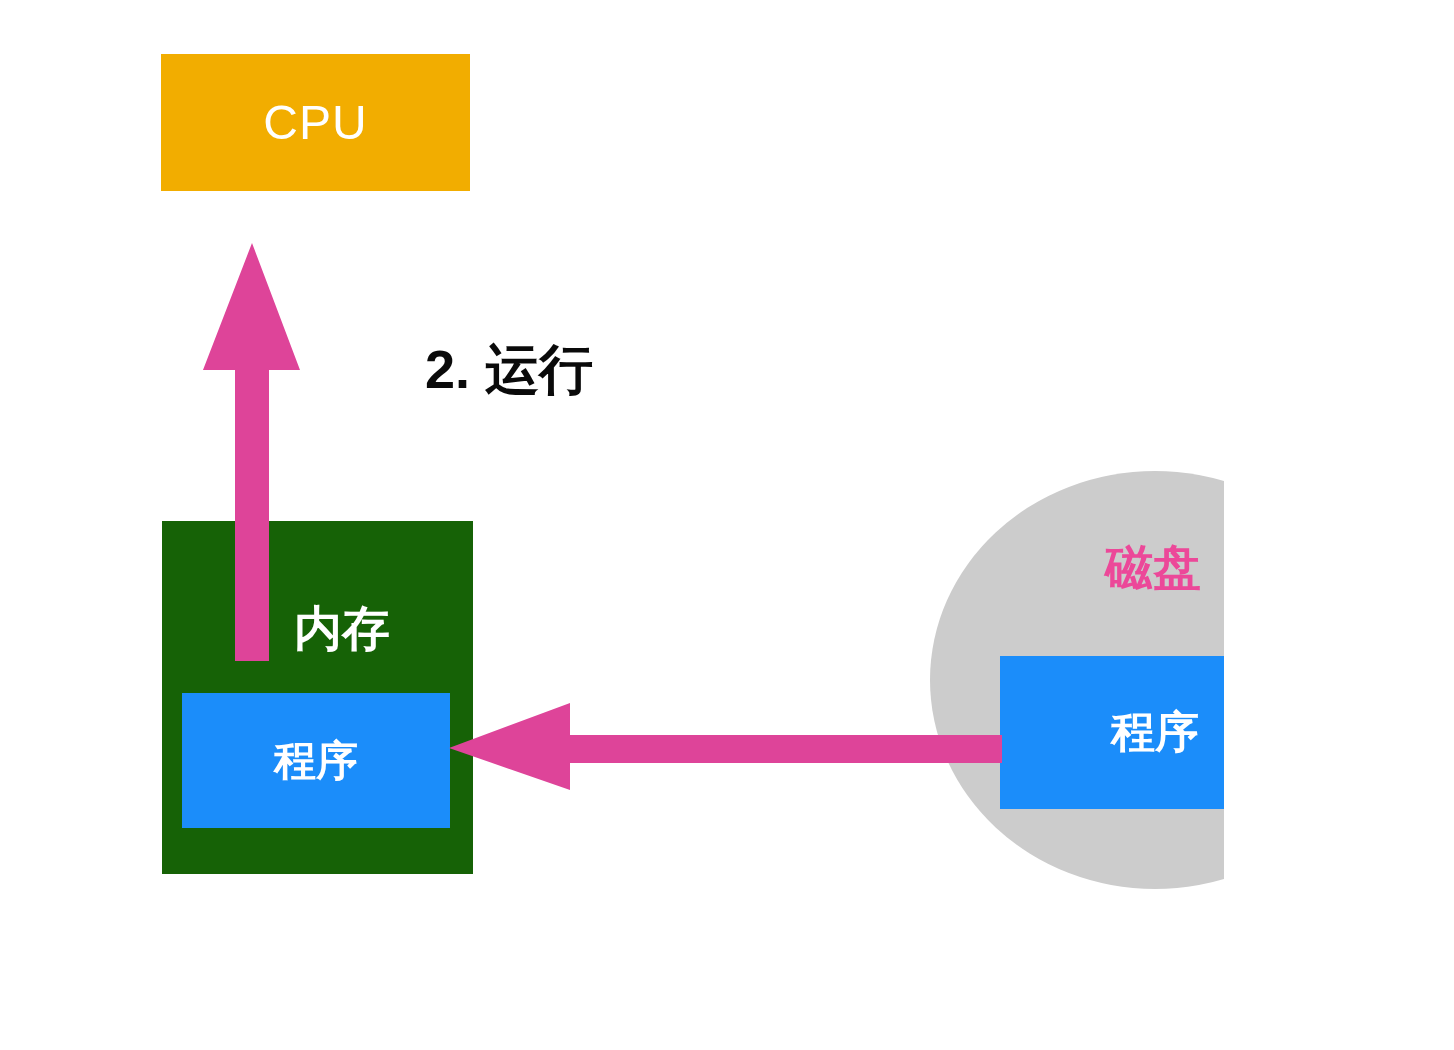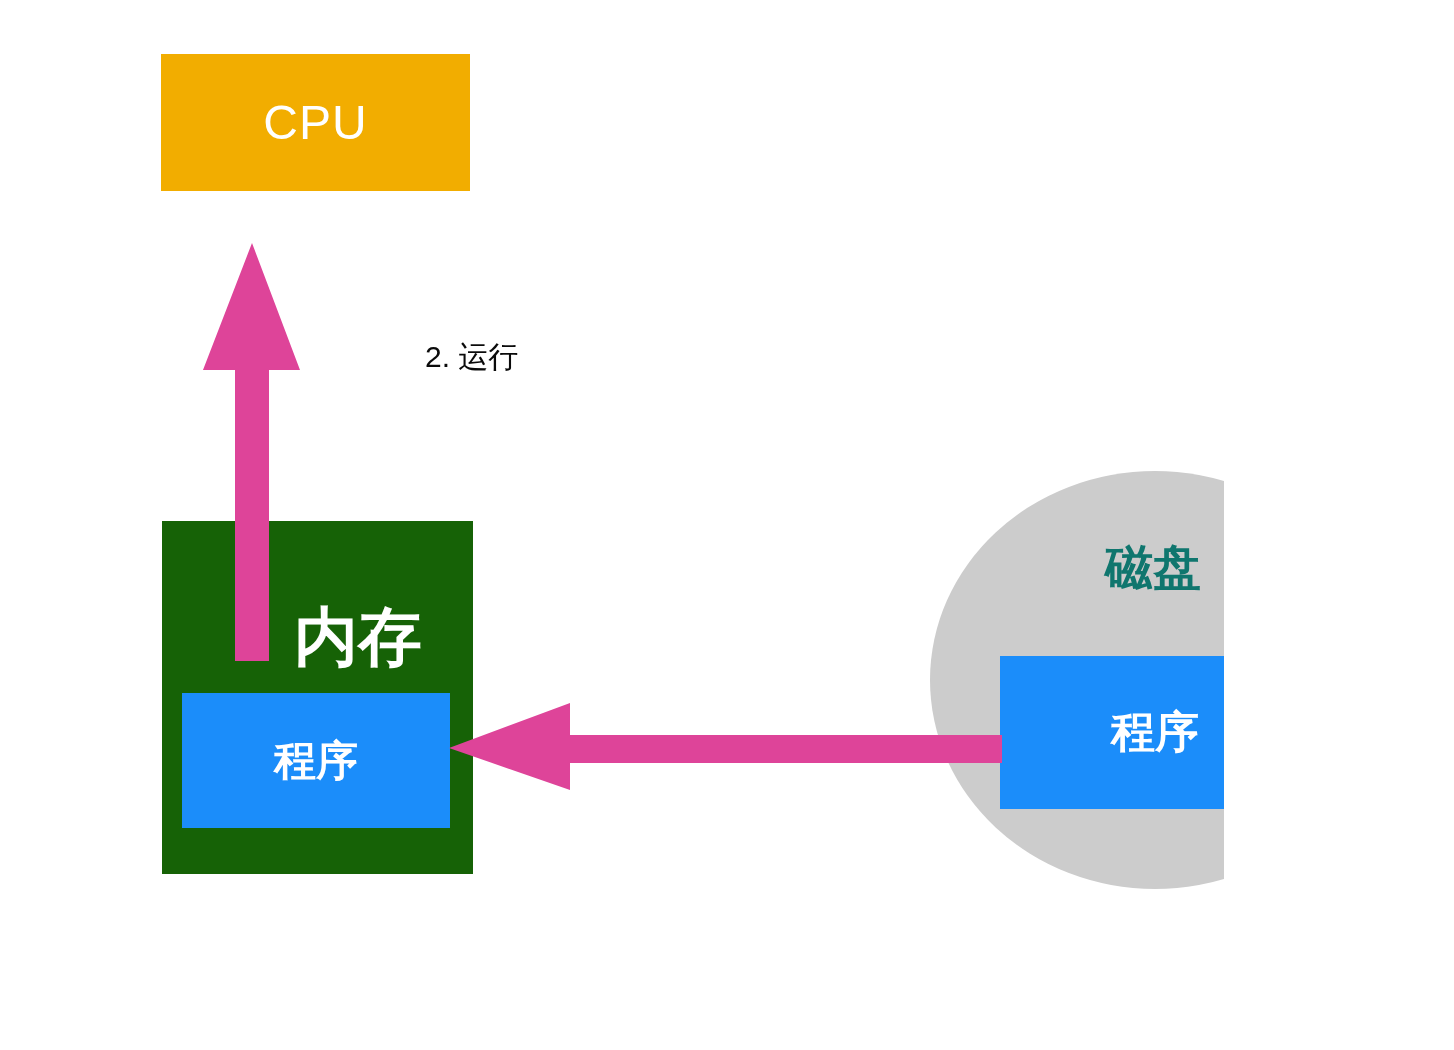--- a/index.html
+++ b/index.html
@@ -37,21 +37,21 @@
 
   
   #memory-box {
     left: 162px; top: 521px;
     width: 311px; height: 353px;
     background: #166206;
   }
   #memory-label {
     left: 294px; top: 604px;
     color: #ffffff;
-    font-size: 64px;
+    font-size: 48px;
     font-weight: bold;
     line-height: 1.05;
     white-space: nowrap;
   }
   #memory-program-box {
     left: 182px; top: 693px;
     width: 268px; height: 135px;
     background: #1B8DFA;
     font-size: 42px;
     font-weight: bold;
@@ -59,39 +59,39 @@
 
   
   #disk-ellipse {
     left: 930px; top: 471px;
     width: 450px; height: 418px;
     background: #CCCCCC;
     border-radius: 50%;
   }
   #disk-label {
     left: 1105px; top: 543px;
-    color: #0f766e;
+    color: #ec4899;
     font-size: 48px;
     font-weight: bold;
     line-height: 1.05;
     white-space: nowrap;
   }
   #disk-program-box {
     left: 1000px; top: 656px;
     width: 310px; height: 153px;
     background: #1B8DFA;
     font-size: 44px;
     font-weight: bold;
   }
 
   
   .step-label {
     color: #0a0a0a;
-    font-size: 30px;
-    font-weight: normal;
+    font-size: 54px;
+    font-weight: bold;
     line-height: 1.1;
     white-space: nowrap;
   }
   #run-label  { left: 425px; top: 340px; }
   #load-label { left: 682px; top: 650px; }
 
   
   #arrows-svg {
     left: 0; top: 0;
     width: 1454px; height: 1050px;

